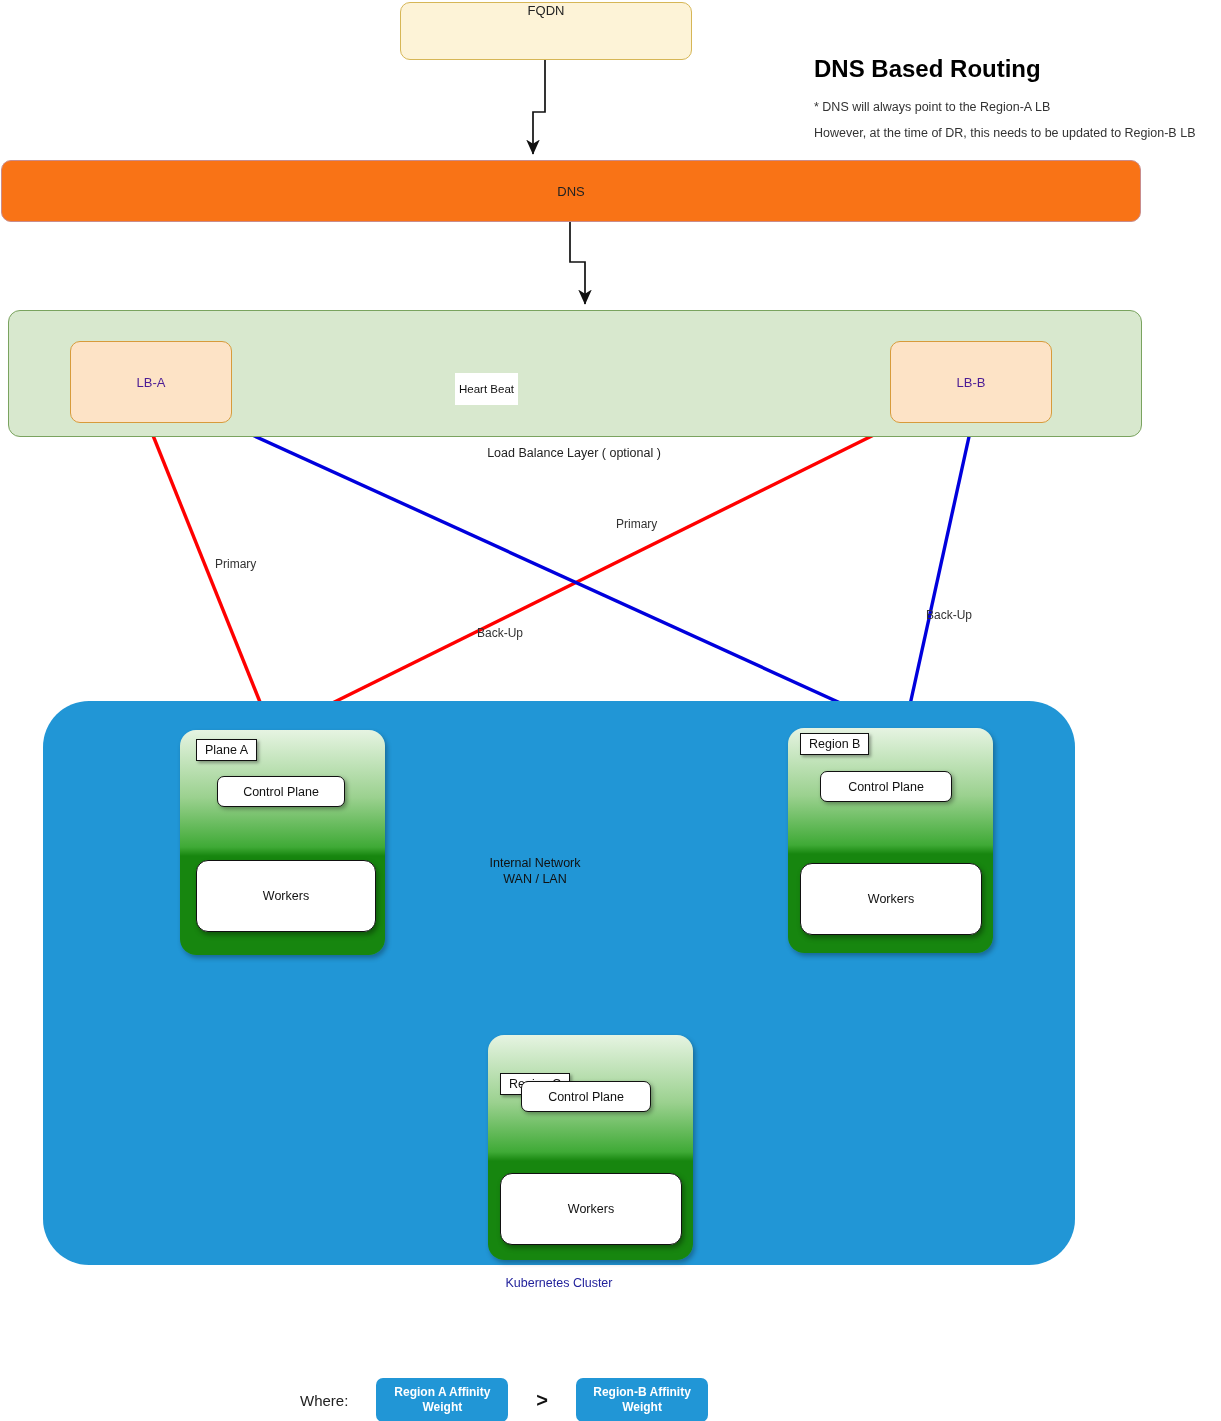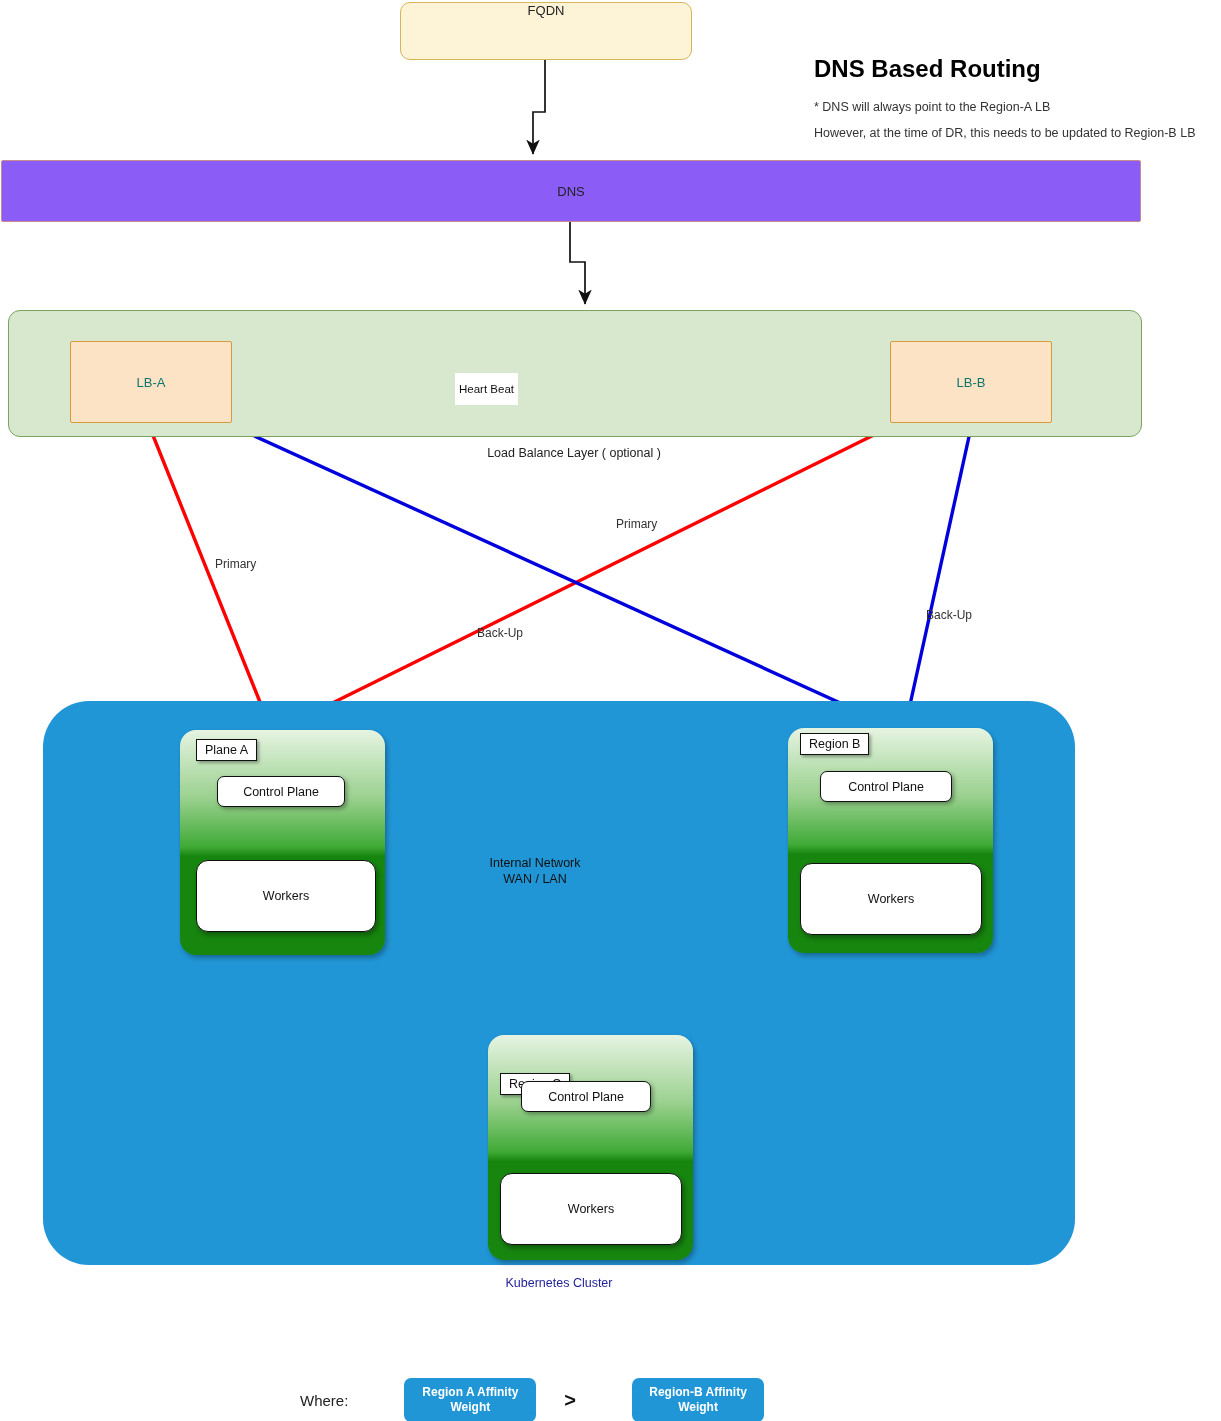--- a/index.html
+++ b/index.html
@@ -6,31 +6,31 @@
   body{width:1221px;height:1421px;position:relative;overflow:hidden;
        font-family:"Liberation Sans","DejaVu Sans",sans-serif;color:#1a1a1a;}
   #stage{position:absolute;left:0;top:0;width:1221px;height:1421px;}
   svg#wires{position:absolute;left:0;top:0;width:1221px;height:1421px;pointer-events:none;}
 
   
   .fqdn-box{position:absolute;left:400px;top:2px;width:290px;height:56px;
     background:#fdf3d7;border:1.5px solid #d6b656;border-radius:10px;
     display:flex;justify-content:center;font-size:13px;color:#222;}
   .dns-box{position:absolute;left:1px;top:160px;width:1138px;height:60px;
-    background:#8b5cf6;border:1.5px solid #c98c8c;border-radius:2px;
+    background:#f97316;border:1.5px solid #c98c8c;border-radius:10px;
     display:flex;align-items:center;justify-content:center;font-size:13px;color:#222;}
 
   
   .lb-layer{position:absolute;left:8px;top:310px;width:1132px;height:125px;
     background:#d8e8ce;border:1.5px solid #7aa35f;border-radius:12px;}
   .lb-layer-label{position:absolute;left:8px;top:446px;width:1132px;text-align:center;
     font-size:12.5px;color:#222;}
   .lb-box{position:absolute;width:160px;height:80px;background:#fde3c6;
-    border:1.6px solid #d79b3b;border-radius:2px;display:flex;align-items:center;
-    justify-content:center;font-size:13px;color:#0f766e;}
+    border:1.6px solid #d79b3b;border-radius:10px;display:flex;align-items:center;
+    justify-content:center;font-size:13px;color:#4c1d95;}
   .lb-a{left:70px;top:341px;}
   .lb-b{left:890px;top:341px;}
   .hb-label{position:absolute;left:455px;top:373px;background:#ffffff;
     padding:10px 4px;font-size:11.5px;color:#111;white-space:nowrap;}
 
   
   .edge-label{position:absolute;font-size:12px;color:#333;background:transparent;white-space:nowrap;}
 
   
   .title{position:absolute;left:814px;top:55px;font-size:24px;font-weight:bold;color:#000;}
@@ -75,21 +75,21 @@
   .rc-wk{left:500px;top:1173px;width:180px;height:70px;}
 
   
   .net-text{position:absolute;left:455px;top:855px;width:160px;text-align:center;
     font-size:12.5px;color:#111;line-height:16px;}
 
   
   .legend{position:absolute;left:300px;top:1378px;display:flex;align-items:center;gap:28px;}
   .legend-where{font-size:15px;color:#222;}
   .legend-chip{background:#2196d6;color:#ffffff;border-radius:7px;font-weight:bold;
-    font-size:12px;text-align:center;padding:7px 10px;line-height:15px;min-width:112px;margin-left:28px;}
+    font-size:12px;text-align:center;padding:7px 10px;line-height:15px;min-width:112px;}
   .legend-gt{font-size:20px;font-weight:bold;color:#111;}
 </style>
 </head>
 <body>
 
 <div id="stage">
 
   <div class="title">DNS Based Routing</div>
   <div class="note note1">* DNS will always point to the Region-A  LB</div>
   <div class="note note2">However, at the time of DR, this needs to be updated to Region-B LB</div>

